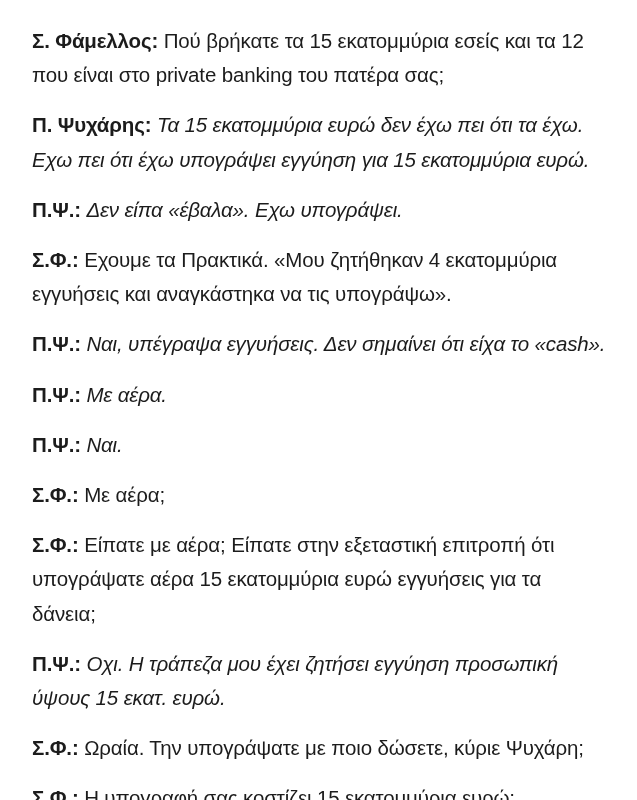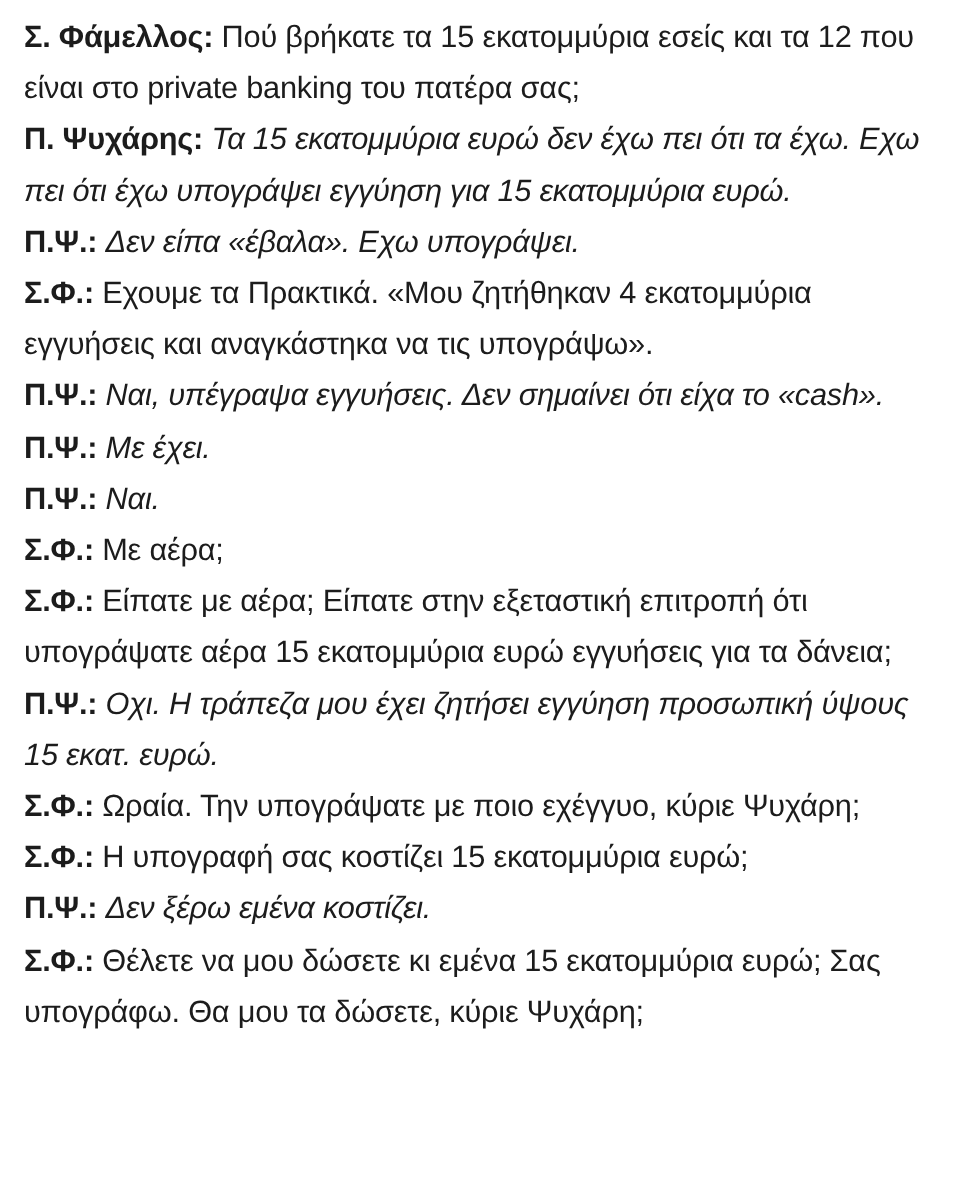--- a/index.html
+++ b/index.html
@@ -7,36 +7,36 @@
     width: 637px; height: 800px; overflow: hidden;
     font-family: "Liberation Sans", "DejaVu Sans", sans-serif;
     color: #1c1c1c;
   }
   .doc {
     padding: 8px 14px 0 16px;
     font-size: 20.5px;
     line-height: 34.2px;
     letter-spacing: -0.15px;
   }
-  .line { margin: 0; }
+  .line { margin: 16px; }
   .speaker { font-weight: bold; }
   .it { font-style: italic; }
 </style>
 </head>
 <body>
 
 <div class="doc">
   <p class="line"><span class="speaker">Σ. Φάμελλος:</span> <span>Πού βρήκατε τα 15 εκατομμύρια εσείς και τα 12 που είναι στο private banking του πατέρα σας;</span></p>
   <p class="line"><span class="speaker">Π. Ψυχάρης:</span> <span class="it">Τα 15 εκατομμύρια ευρώ δεν έχω πει ότι τα έχω. Εχω πει ότι έχω υπογράψει εγγύηση για 15 εκατομμύρια ευρώ.</span></p>
   <p class="line"><span class="speaker">Π.Ψ.:</span> <span class="it">Δεν είπα «έβαλα». Εχω υπογράψει.</span></p>
   <p class="line"><span class="speaker">Σ.Φ.:</span> <span>Εχουμε τα Πρακτικά. «Μου ζητήθηκαν 4 εκατομμύρια εγγυήσεις και αναγκάστηκα να τις υπογράψω».</span></p>
   <p class="line"><span class="speaker">Π.Ψ.:</span> <span class="it">Ναι, υπέγραψα εγγυήσεις. Δεν σημαίνει ότι είχα το «cash».</span></p>
-  <p class="line"><span class="speaker">Π.Ψ.:</span> <span class="it">Με έχει.</span></p>
+  <p class="line"><span class="speaker">Π.Ψ.:</span> <span class="it">Με αέρα.</span></p>
   <p class="line"><span class="speaker">Π.Ψ.:</span> <span class="it">Ναι.</span></p>
   <p class="line"><span class="speaker">Σ.Φ.:</span> <span>Με αέρα;</span></p>
   <p class="line"><span class="speaker">Σ.Φ.:</span> <span>Είπατε με αέρα; Είπατε στην εξεταστική επιτροπή ότι υπογράψατε αέρα 15 εκατομμύρια ευρώ εγγυήσεις για τα δάνεια;</span></p>
   <p class="line"><span class="speaker">Π.Ψ.:</span> <span class="it">Οχι. Η τράπεζα μου έχει ζητήσει εγγύηση προσωπική ύψους 15 εκατ. ευρώ.</span></p>
-  <p class="line"><span class="speaker">Σ.Φ.:</span> <span>Ωραία. Την υπογράψατε με ποιο εχέγγυο, κύριε Ψυχάρη;</span></p>
+  <p class="line"><span class="speaker">Σ.Φ.:</span> <span>Ωραία. Την υπογράψατε με ποιο δώσετε, κύριε Ψυχάρη;</span></p>
   <p class="line"><span class="speaker">Σ.Φ.:</span> <span>Η υπογραφή σας κοστίζει 15 εκατομμύρια ευρώ;</span></p>
   <p class="line"><span class="speaker">Π.Ψ.:</span> <span class="it">Δεν ξέρω εμένα κοστίζει.</span></p>
   <p class="line"><span class="speaker">Σ.Φ.:</span> <span>Θέλετε να μου δώσετε κι εμένα 15 εκατομμύρια ευρώ; Σας υπογράφω. Θα μου τα δώσετε, κύριε Ψυχάρη;</span></p>
 
 </div>
 
 </body></html>

